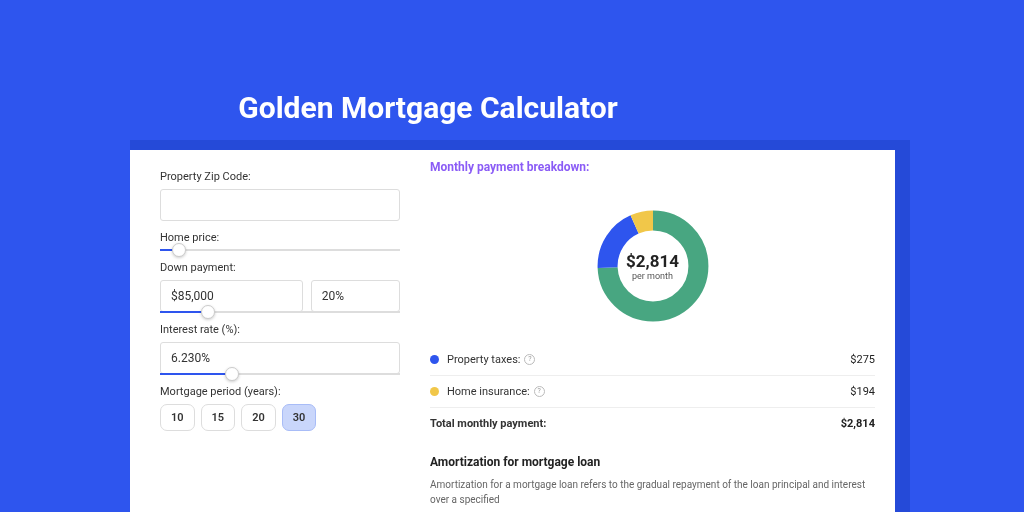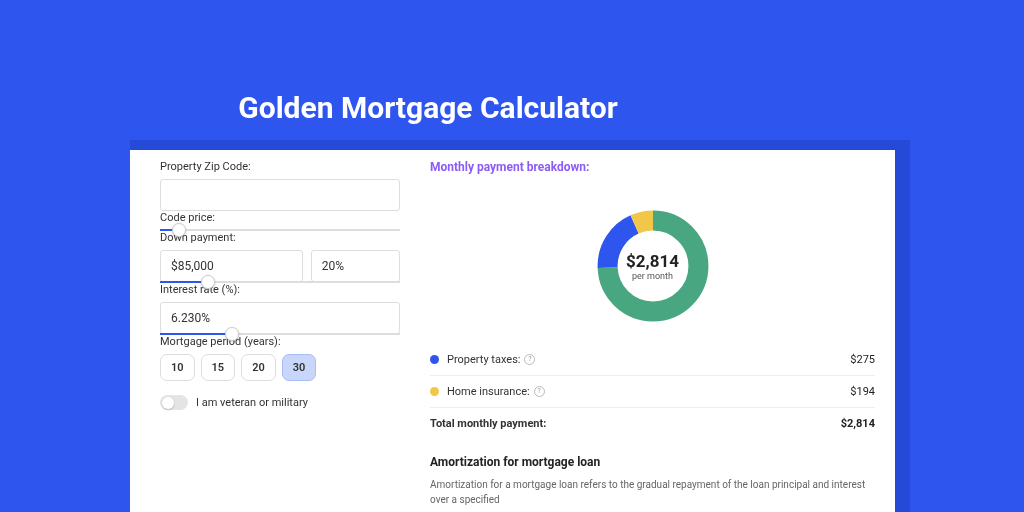--- a/index.html
+++ b/index.html
@@ -3,21 +3,21 @@
 <meta charset="utf-8">
 <style>
 *{box-sizing:border-box;margin:0;padding:0;font-family:-apple-system,BlinkMacSystemFont,"Segoe UI",Roboto,Arial,sans-serif}
 body{width:1024px;height:512px;overflow:hidden;background:#2e55ee}
 .shadow-box{position:absolute;left:130px;top:140px;width:780px;height:400px;background:#254ad8}
 .card{position:absolute;left:130px;top:150px;width:765px;height:400px;background:#fff;padding:10px 20px 20px 30px}
 .title{position:absolute;left:0;width:856px;top:90px;text-align:center;color:#fff;font-size:30px;font-weight:700}
 .cols{display:flex;gap:30px}
 .left{width:240px;flex:0 0 240px}
 .right{flex:1}
-.label{font-size:11px;color:#333;margin-bottom:6px}
+.label{font-size:11px;color:#333;margin-top:10px;margin-bottom:6px}
 .input{width:100%;border:1px solid #ddd;border-radius:3px;padding:8px 10px;font-size:12px;color:#333;background:#fff}
 .slider-track{position:relative;height:2px;background:#ddd;margin-top:-1px}
 .slider-fill{position:absolute;left:0;top:0;height:2px;background:#2e55ee}
 .slider-thumb{position:absolute;top:-6px;width:14px;height:14px;border-radius:50%;background:#fff;border:1px solid #ccc;box-shadow:0 1px 3px rgba(0,0,0,.2);transform:translateX(-50%)}
 .row2{display:flex;gap:8px}
 .row2 .input:first-child{flex:1.8}
 .row2 .input:last-child{flex:1}
 .term-btns{display:flex;gap:6px}
 .term-btn{border:1px solid #ddd;border-radius:7px;padding:6px 10px;font-size:11px;font-weight:600;color:#333;background:#fff;cursor:pointer}
 .term-btn.active{background:#c9d6fb;border-color:#a8bcf7}
@@ -48,21 +48,21 @@
 <div class="title">Golden Mortgage Calculator</div>
 <div class="shadow-box"></div>
 
 <div class="card">
   <div class="cols">
     <div class="left">
 
       <div class="label">Property Zip Code:</div>
       <input class="input" value="" style="">
 
-      <div class="label">Code price:</div>
+      <div class="label">Home price:</div>
       <div class="slider-track">
         <div class="slider-fill" style="width:8%"></div>
         <div class="slider-thumb" style="left:8%"></div>
       </div>
 
       <div class="label">Down payment:</div>
       <div class="row2">
         <input class="input" value="$85,000" style="">
         <input class="input" value="20%" style="">
       </div>
@@ -79,24 +79,20 @@
       </div>
 
       <div class="label">Mortgage period (years):</div>
       <div class="term-btns">
         <button class="term-btn">10</button>
         <button class="term-btn">15</button>
         <button class="term-btn">20</button>
         <button class="term-btn active">30</button>
       </div>
 
-      <div class="toggle-row">
-        <div class="toggle"></div>
-        <div class="toggle-label">I am veteran or military</div>
-      </div>
     </div>
 
     <div class="right">
       <div class="section-title">Monthly payment breakdown:</div>
 
       <div class="donut-wrap">
         <div class="donut">
           <svg viewBox="0 0 42 42">
             <circle cx="21" cy="21" r="15.9" fill="none" stroke="#48a681" stroke-width="7" stroke-dasharray="74.2 100" stroke-dashoffset="0"></circle>
             <circle cx="21" cy="21" r="15.9" fill="none" stroke="#2e55ee" stroke-width="7" stroke-dasharray="18.9 100" stroke-dashoffset="-74.2"></circle>

